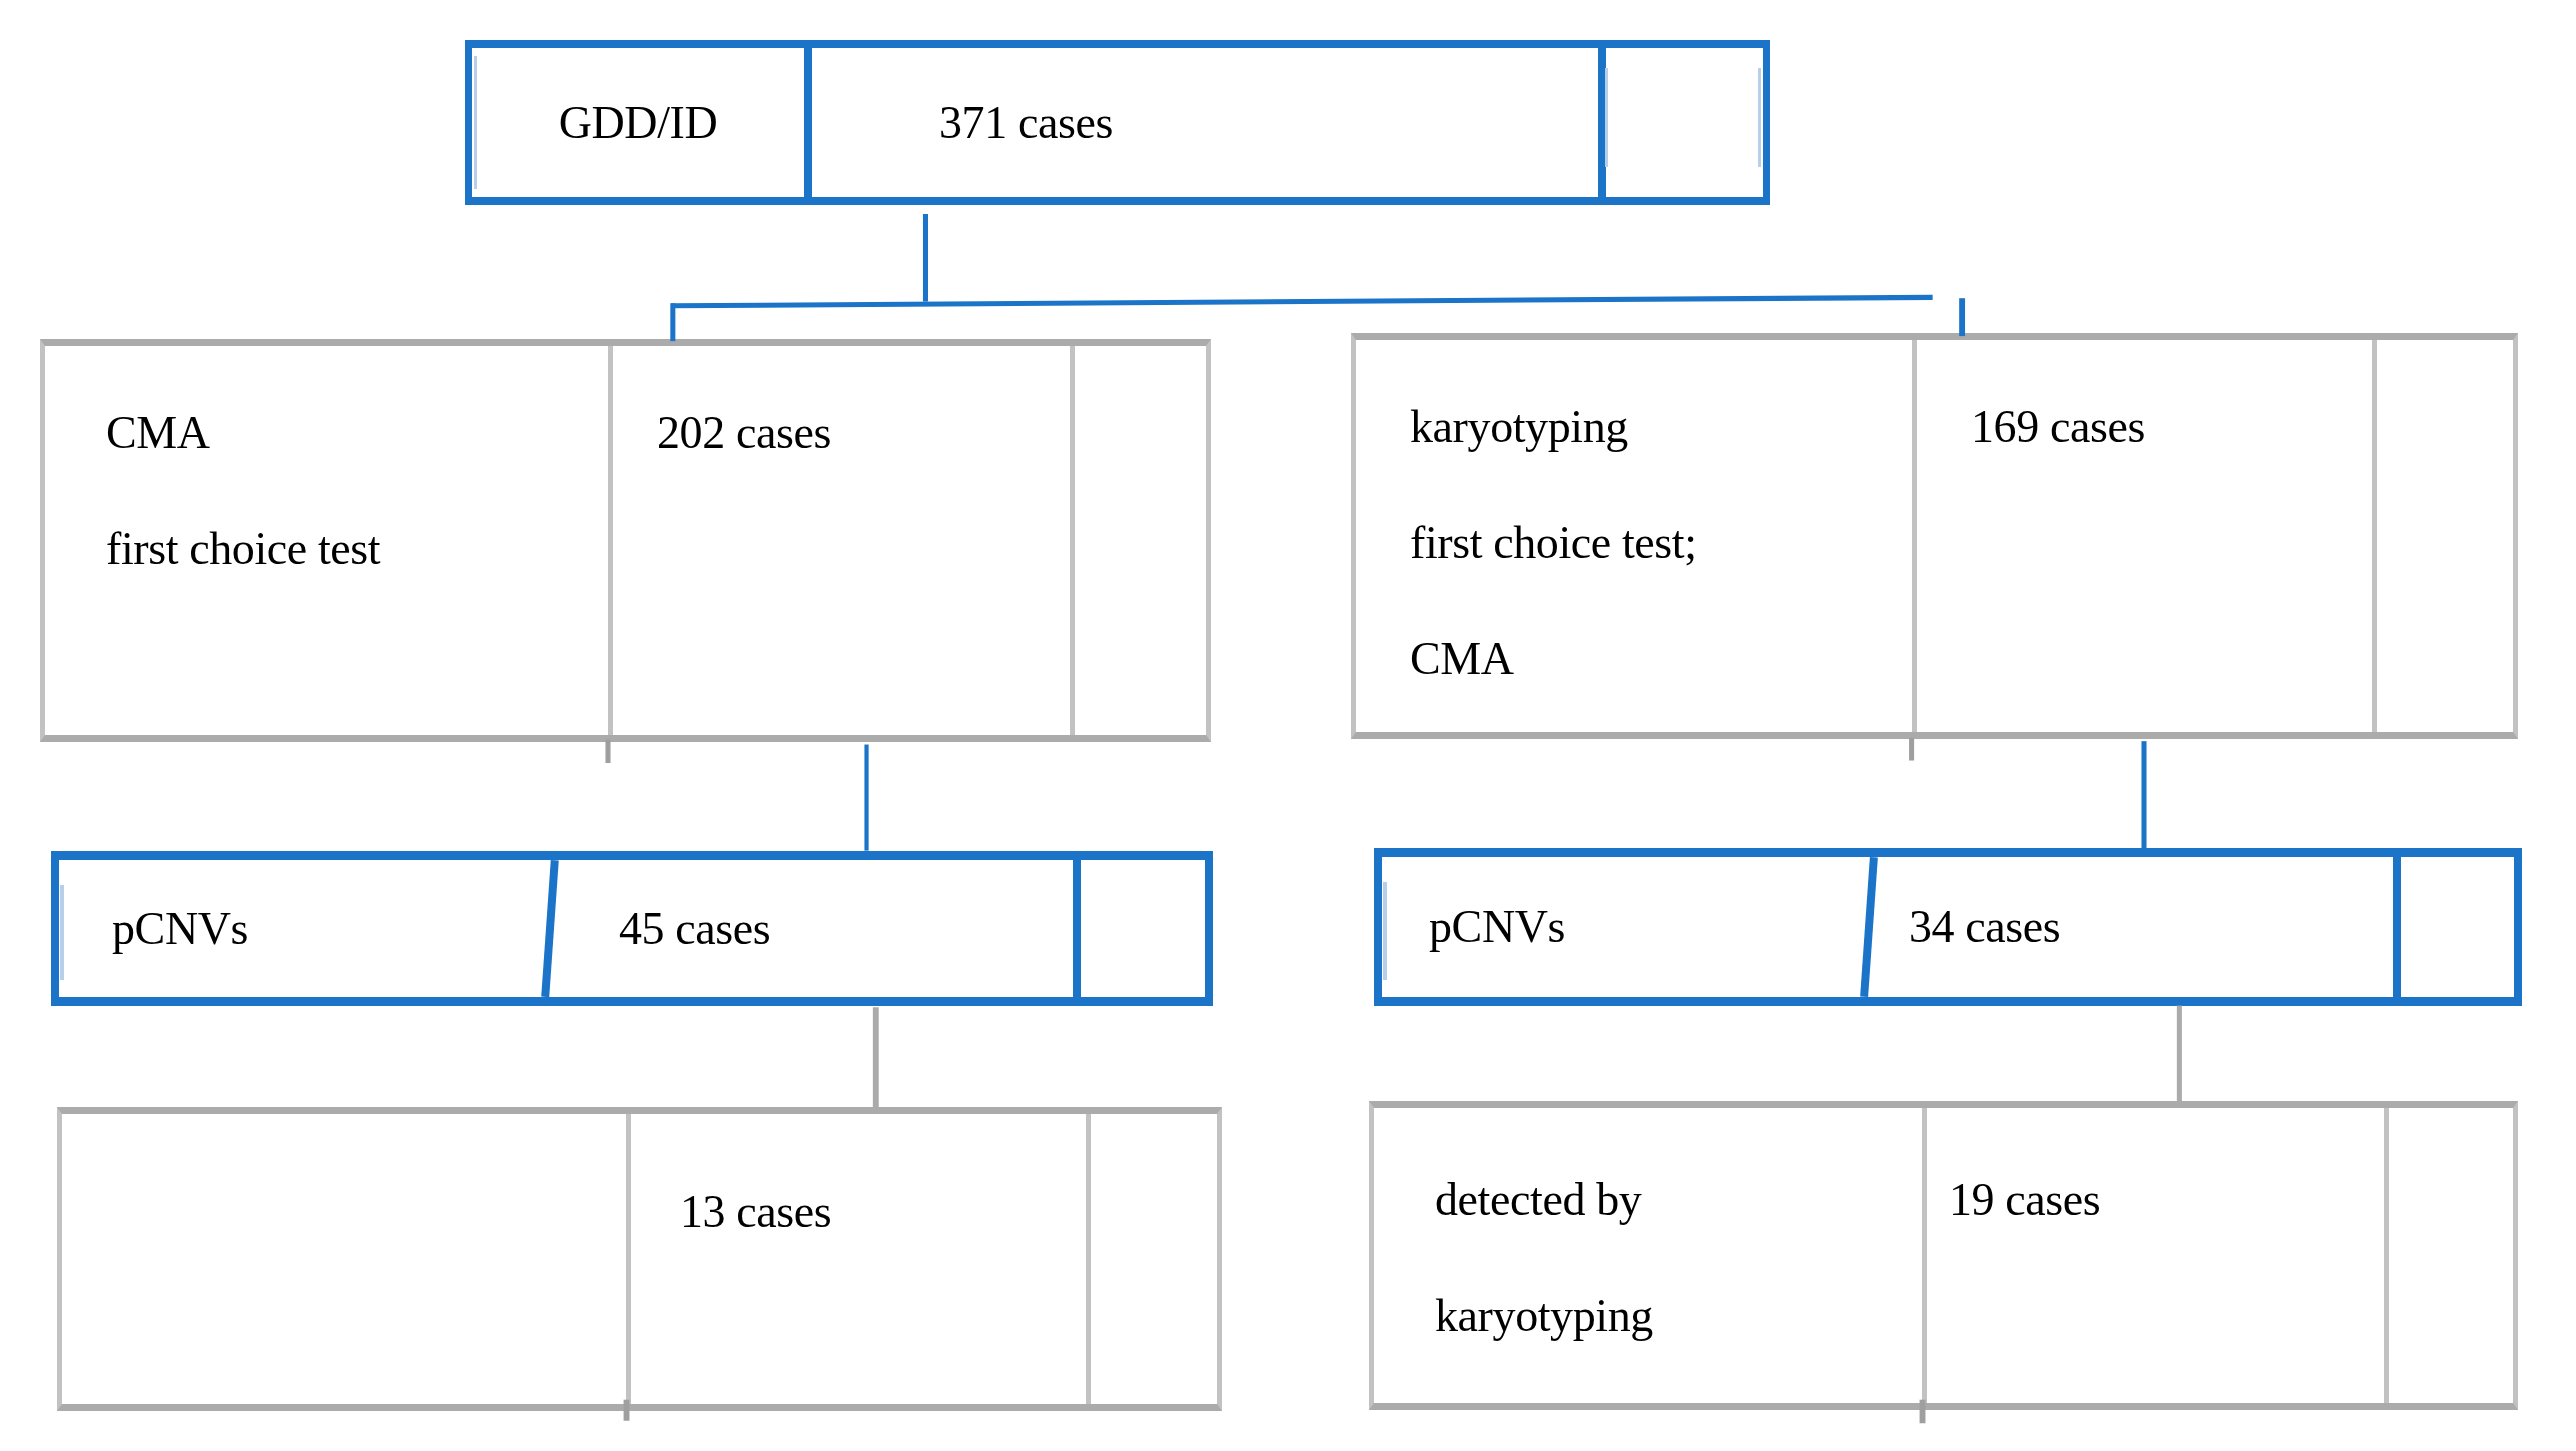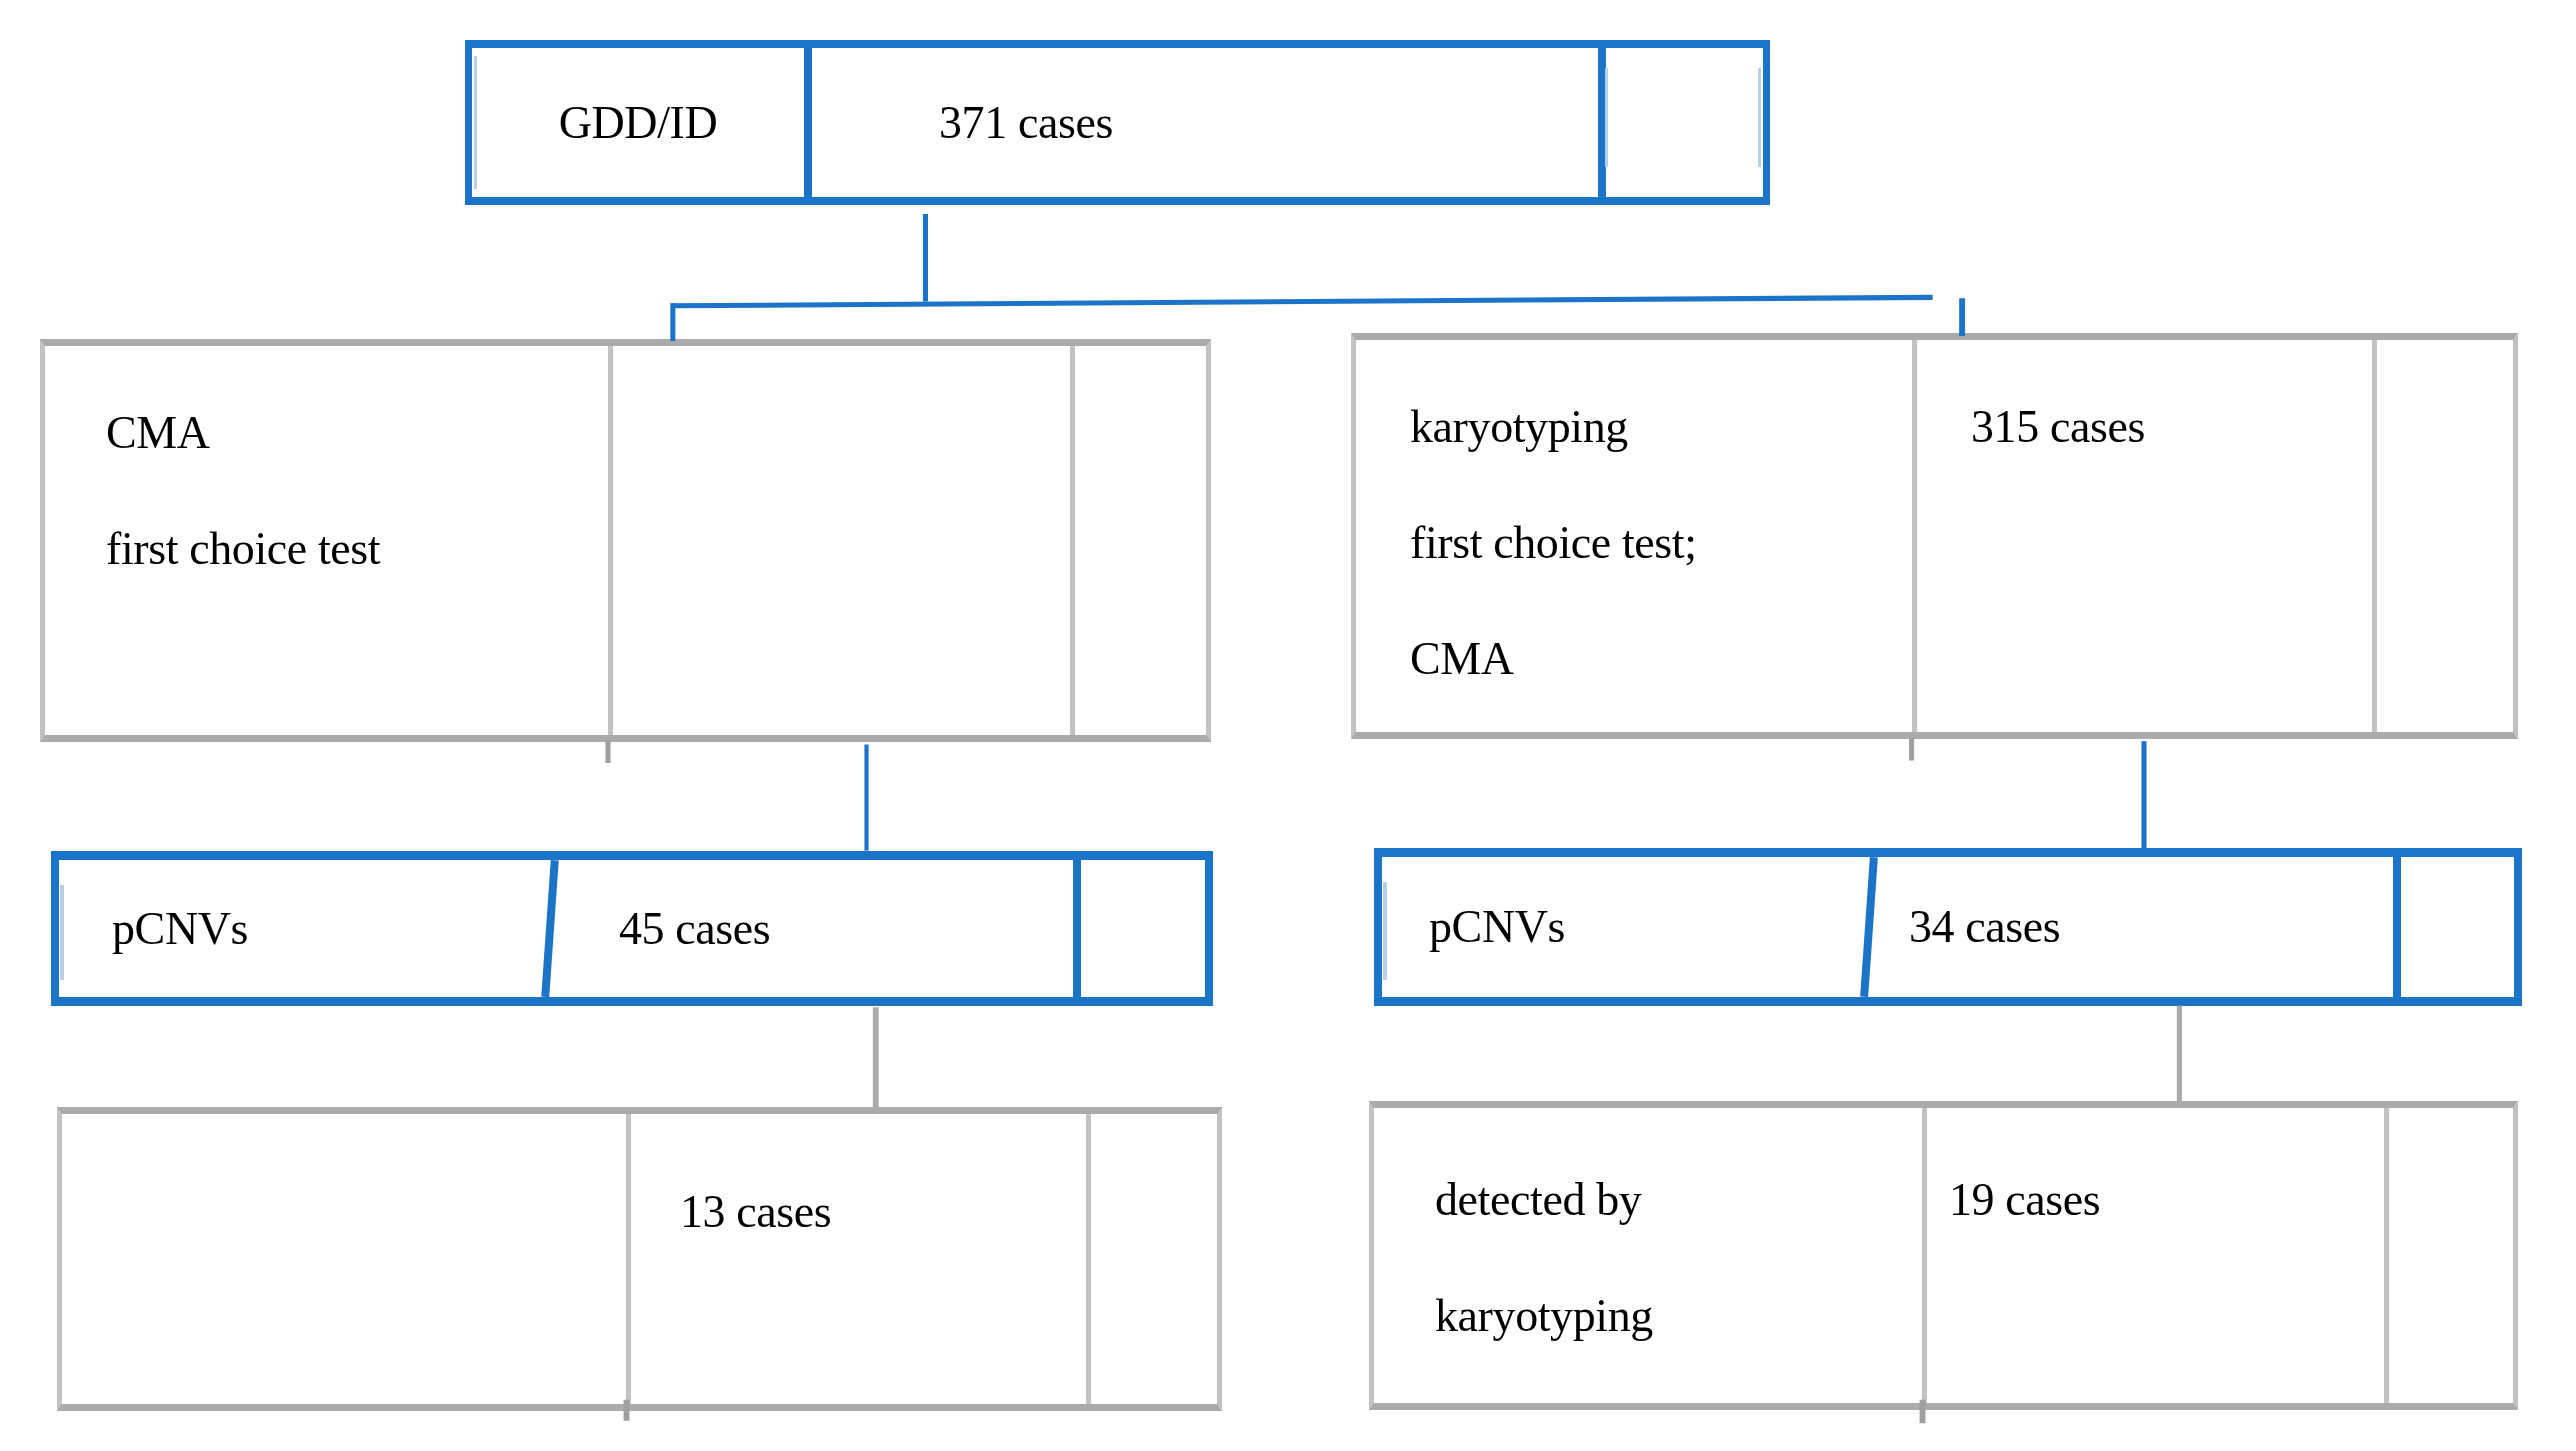--- a/index.html
+++ b/index.html
@@ -123,29 +123,30 @@
     <div class="vdiv d2"></div>
     <div class="echo e-left"></div>
     <div class="echo e-d2"></div>
     <div class="echo e-right"></div>
   </div>
 
   <div class="box gray" id="b-cma">
     <div class="cell cell1 v-top">CMA
 first choice test</div>
     <div class="vdiv d1"></div>
+    <div class="cell cell2 v-top">202 cases</div>
     <div class="vdiv d2"></div>
   </div>
 
   <div class="box gray" id="b-karyo">
     <div class="cell cell1 v-top">karyotyping
 first choice test;
 CMA</div>
     <div class="vdiv d1"></div>
-    <div class="cell cell2 v-top">315 cases</div>
+    <div class="cell cell2 v-top">169 cases</div>
     <div class="vdiv d2"></div>
   </div>
 
   <div class="box blue-sm" id="b-pl">
     <div class="cell cell1 v-center">pCNVs</div>
     <div class="vdiv d1"></div>
     <div class="cell cell2 v-center">45 cases</div>
     <div class="vdiv d2"></div>
     <div class="echo e-left"></div>
   </div>

